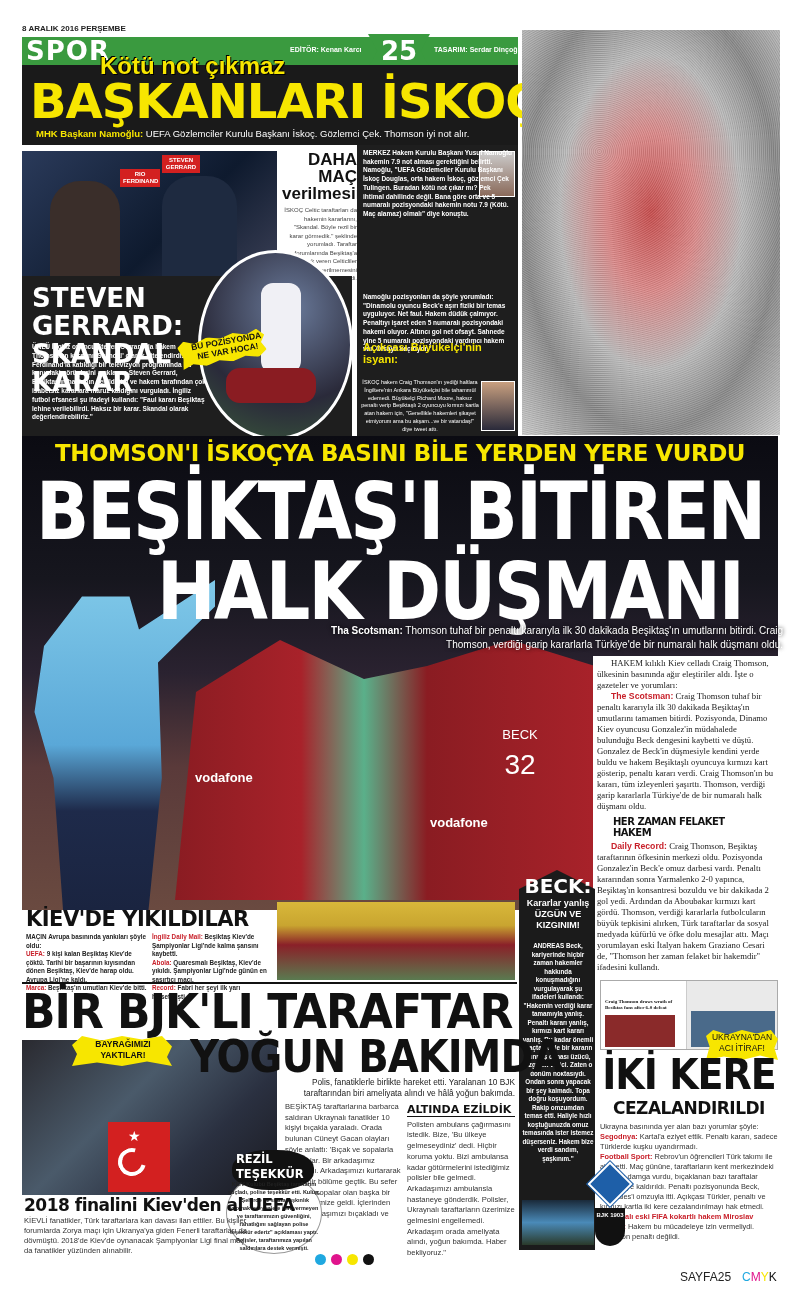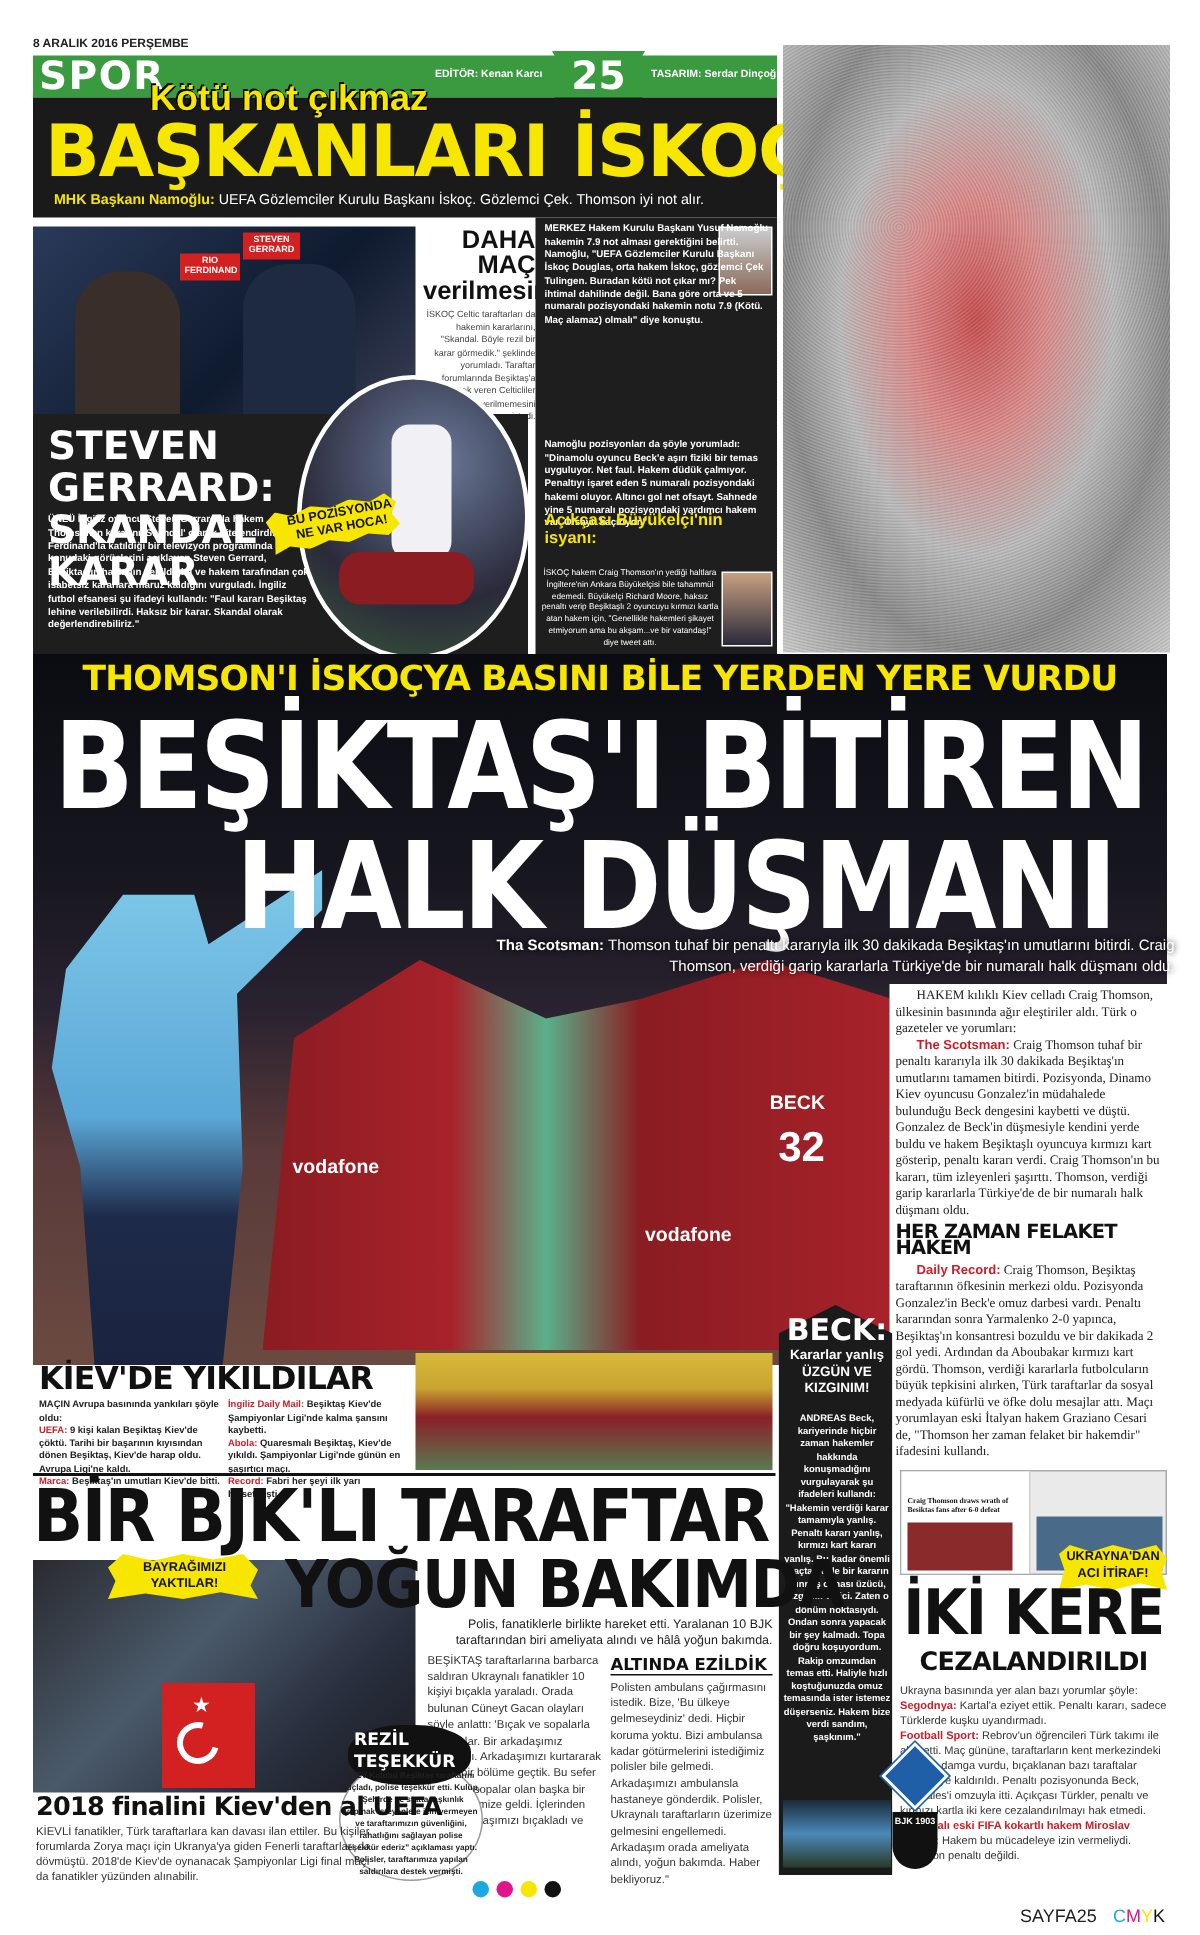--- a/index.html
+++ b/index.html
@@ -37,21 +37,21 @@
 .bigblock{left:22px;top:436px;width:756px;height:474px;background:linear-gradient(180deg,#0b0b12 0%,#16161e 30%,#2a2230 50%,#5a3a3a 70%,#6a4a40 100%)}
 .kicker2{left:40px;top:440px;width:720px;text-align:center;font-size:23px;font-weight:900;color:#f7e600;font-family:"DejaVu Sans",sans-serif;letter-spacing:-0.5px}
 .head2a{left:30px;top:475px;width:740px;text-align:center;font-size:70px;font-weight:900;color:#fff;line-height:72px;letter-spacing:-2px;font-family:"DejaVu Sans",sans-serif;transform:scaleY(1.15)}
 .head2b{left:130px;top:555px;width:640px;text-align:center;font-size:70px;font-weight:900;color:#fff;line-height:72px;letter-spacing:-2px;font-family:"DejaVu Sans",sans-serif;transform:scaleY(1.15)}
 .scots{left:323px;top:624px;width:460px;font-size:10px;color:#fff;text-align:right;line-height:14px;text-shadow:0 0 4px #000}
 .scots b{color:#fff}
 .referee{left:25px;top:580px;width:190px;height:330px;background:linear-gradient(180deg,#7fc8e8 0%,#5aa8d8 50%,#1e2a4a 70%,#1a2440 100%);clip-path:polygon(30% 5%,55% 5%,60% 15%,100% 0,100% 8%,70% 25%,72% 60%,65% 100%,20% 100%,15% 60%,5% 40%,10% 20%)}
 .players{left:175px;top:640px;width:420px;height:260px;background:linear-gradient(90deg,#8a1c22,#a8222a 30%,#5ab08a 45%,#8a1c22 60%,#a8222a 100%);clip-path:polygon(5% 20%,25% 0,45% 15%,60% 10%,80% 0,100% 10%,100% 100%,0 100%)}
 .rightcol{left:593px;top:656px;width:185px;font-family:"Liberation Serif",serif;font-size:8.7px;line-height:11px;color:#222;background:#fff;padding:2px 4px}
 .redlabel{color:#c8202a;font-family:"Liberation Sans",sans-serif;font-weight:bold}
-.hzf{font-size:13px;font-weight:900;font-family:"DejaVu Sans",sans-serif;color:#111;margin:4px 0 3px;letter-spacing:-0.5px}
+.hzf{font-size:10px;font-weight:900;font-family:"DejaVu Sans",sans-serif;color:#111;margin:4px 16px 3px;letter-spacing:-0.5px}
 .kiev{left:22px;top:910px;width:257px;height:75px;background:#fff}
 .kiev-h{left:26px;top:907px;font-size:21px;font-weight:900;color:#111;font-family:"DejaVu Sans",sans-serif;letter-spacing:-0.5px}
 .kiev-c{font-size:6.3px;line-height:8.5px;color:#222;font-weight:bold}
 .kiev-c .r{color:#c8202a}
 .kievphoto{left:277px;top:902px;width:238px;height:78px;background:linear-gradient(180deg,#d8b83a 0%,#c9a530 30%,#8a2028 55%,#5a7a50 100%)}
 .beck{left:519px;top:870px;width:76px;height:380px;background:#1b1b1b;clip-path:polygon(50% 0,100% 5%,100% 100%,0 100%,0 5%)}
 .beck-h{left:522px;top:874px;width:72px;text-align:center;font-size:20px;font-weight:900;color:#fff;font-family:"DejaVu Sans",sans-serif}
 .beck-sub{left:522px;top:898px;width:72px;text-align:center;font-size:9px;line-height:11px;color:#fff;font-weight:bold}
 .beck-body{left:522px;top:942px;width:72px;text-align:center;font-size:6.3px;line-height:8.5px;color:#fff;font-weight:bold}
 .beckphoto{left:522px;top:1200px;width:72px;height:45px;background:linear-gradient(180deg,#1a2a3a,#4a8ab8 50%,#2a3a2a)}
@@ -69,21 +69,21 @@
 .col1{left:285px;top:1102px;width:118px;font-size:7.6px;line-height:10.7px;color:#333}
 .col2{left:403px;top:1102px;width:112px;font-size:7.6px;line-height:10.7px;color:#333;padding-left:4px}
 .altinda{font-size:11px;font-weight:900;color:#111;font-family:"DejaVu Sans",sans-serif;margin:3px 0;border-bottom:1px solid #111}
 .rezilbox{left:232px;top:1150px;width:82px;height:40px;background:#111;border-radius:45%}
 .rezil{left:236px;top:1152px;width:74px;text-align:left;font-size:11.5px;font-weight:900;color:#fff;line-height:15px;font-family:"DejaVu Sans",sans-serif}
 .kievnote{left:228px;top:1180px;width:92px;font-size:5.5px;line-height:8px;text-align:center;color:#222;font-weight:bold}
 .dots{left:315px;top:1254px;display:flex;gap:5px}
 .dot{width:11px;height:11px;border-radius:50%}
 .screens{left:600px;top:980px;width:178px;height:70px;background:#eaeaea;border:1px solid #aaa}
 .ukr{left:706px;top:1030px;width:72px;height:30px;background:#f7e600;clip-path:polygon(0 20%,10% 0,30% 15%,50% 0,70% 12%,90% 0,100% 30%,95% 60%,100% 100%,75% 85%,50% 100%,25% 88%,0 100%,5% 55%)}
-.ukr-t{left:708px;top:1032px;width:68px;text-align:center;font-size:8.5px;font-weight:700;color:#111;line-height:11px}
+.ukr-t{left:708px;top:1032px;width:68px;text-align:center;font-size:8.5px;font-weight:400;color:#111;line-height:11px}
 .iki{left:600px;top:1055px;width:178px;text-align:center;font-size:38px;font-weight:900;color:#111;font-family:"DejaVu Sans",sans-serif;line-height:40px;letter-spacing:-1px;transform:scaleY(1.1)}
 .ceza{left:600px;top:1098px;width:178px;text-align:center;font-size:17px;font-weight:900;color:#111;font-family:"DejaVu Sans",sans-serif;letter-spacing:-0.5px}
 .ukr-body{left:600px;top:1122px;width:180px;font-size:7.4px;line-height:10px;color:#333}
 .ukr-body .r{color:#c8202a;font-weight:bold}
 .logos{left:592px;top:1168px;width:36px;height:80px}
 .sayfa{left:680px;top:1270px;font-size:12px;color:#222}
 .cmyk{left:742px;top:1270px;font-size:12px}
 .divider{background:#111;height:2px}
 </style>
 </head>
@@ -131,34 +131,34 @@
   <div class="abs" style="left:4px;top:234px;width:118px;font-size:5.5px;line-height:7.8px;color:#fff;text-align:center">İSKOÇ hakem Craig Thomson'ın yediği haltlara İngiltere'nin Ankara Büyükelçisi bile tahammül edemedi. Büyükelçi Richard Moore, haksız penaltı verip Beşiktaşlı 2 oyuncuyu kırmızı kartla atan hakem için, "Genellikle hakemleri şikayet etmiyorum ama bu akşam...ve bir vatandaş!" diye tweet attı.</div>
   <div class="abs" style="left:124px;top:236px;width:34px;height:50px;background:linear-gradient(#c9a080,#2a2a3a);border:1px solid #fff"></div>
 </div>
 
 <div class="abs censor"></div>
 <div class="abs noise"></div>
 
 <div class="abs bigblock"></div>
 <div class="abs referee"></div>
 <div class="abs players"></div>
-<div class="abs" style="left:490px;top:720px;width:60px;font-size:28px;font-weight:700;color:#fff;text-align:right;line-height:30px">
+<div class="abs" style="left:490px;top:720px;width:60px;font-size:28px;font-weight:400;color:#fff;text-align:center;line-height:30px">
     <div style="font-size:13px">BECK</div>
     <div>32</div>
   </div>
 <div class="abs" style="left:430px;top:815px;font-size:13px;font-weight:bold;color:#fff">vodafone</div>
 <div class="abs" style="left:195px;top:770px;font-size:13px;font-weight:bold;color:#fff">vodafone</div>
 
 <div class="abs kicker2">THOMSON'I İSKOÇYA BASINI BİLE YERDEN YERE VURDU</div>
 <div class="abs head2a">BEŞİKTAŞ'I BİTİREN</div>
 <div class="abs head2b">HALK DÜŞMANI</div>
 <div class="abs scots"><b>Tha Scotsman:</b><span> Thomson tuhaf bir penaltı kararıyla ilk 30 dakikada Beşiktaş'ın umutlarını bitirdi. Craig Thomson, verdiği garip kararlarla Türkiye'de bir numaralı halk düşmanı oldu.</span></div>
 
 <div class="abs rightcol">
-  <p style="text-indent:14px">HAKEM kılıklı Kiev celladı Craig Thomson, ülkesinin basınında ağır eleştiriler aldı. Türk o gazeteler ve yorumları:</p>
+  <p style="text-indent:14px">HAKEM kılıklı Kiev celladı Craig Thomson, ülkesinin basınında ağır eleştiriler aldı. İşte o gazeteler ve yorumları:</p>
   <p style="text-indent:14px"><span class="redlabel">The Scotsman:</span><span> Craig Thomson tuhaf bir penaltı kararıyla ilk 30 dakikada Beşiktaş'ın umutlarını tamamen bitirdi. Pozisyonda, Dinamo Kiev oyuncusu Gonzalez'in müdahalede bulunduğu Beck dengesini kaybetti ve düştü. Gonzalez de Beck'in düşmesiyle kendini yerde buldu ve hakem Beşiktaşlı oyuncuya kırmızı kart gösterip, penaltı kararı verdi. Craig Thomson'ın bu kararı, tüm izleyenleri şaşırttı. Thomson, verdiği garip kararlarla Türkiye'de de bir numaralı halk düşmanı oldu.</span></p>
   <div class="hzf">HER ZAMAN FELAKET HAKEM</div>
   <p style="text-indent:14px"><span class="redlabel">Daily Record:</span><span> Craig Thomson, Beşiktaş taraftarının öfkesinin merkezi oldu. Pozisyonda Gonzalez'in Beck'e omuz darbesi vardı. Penaltı kararından sonra Yarmalenko 2-0 yapınca, Beşiktaş'ın konsantresi bozuldu ve bir dakikada 2 gol yedi. Ardından da Aboubakar kırmızı kart gördü. Thomson, verdiği kararlarla futbolcuların büyük tepkisini alırken, Türk taraftarlar da sosyal medyada küfürlü ve öfke dolu mesajlar attı. Maçı yorumlayan eski İtalyan hakem Graziano Cesari de, "Thomson her zaman felaket bir hakemdir" ifadesini kullandı.</span></p>
 </div>
 
 <div class="abs kiev">
   <div class="abs kiev-c" style="left:4px;top:23px;width:122px">
     <span>MAÇIN Avrupa basınında yankıları şöyle oldu:</span><br>
     <span class="r">UEFA:</span><span> 9 kişi kalan Beşiktaş Kiev'de çöktü. Tarihi bir başarının kıyısından dönen Beşiktaş, Kiev'de harap oldu. Avrupa Ligi'ne kaldı.</span><br>
     <span class="r">Marca:</span><span> Beşiktaş'ın umutları Kiev'de bitti.</span>

